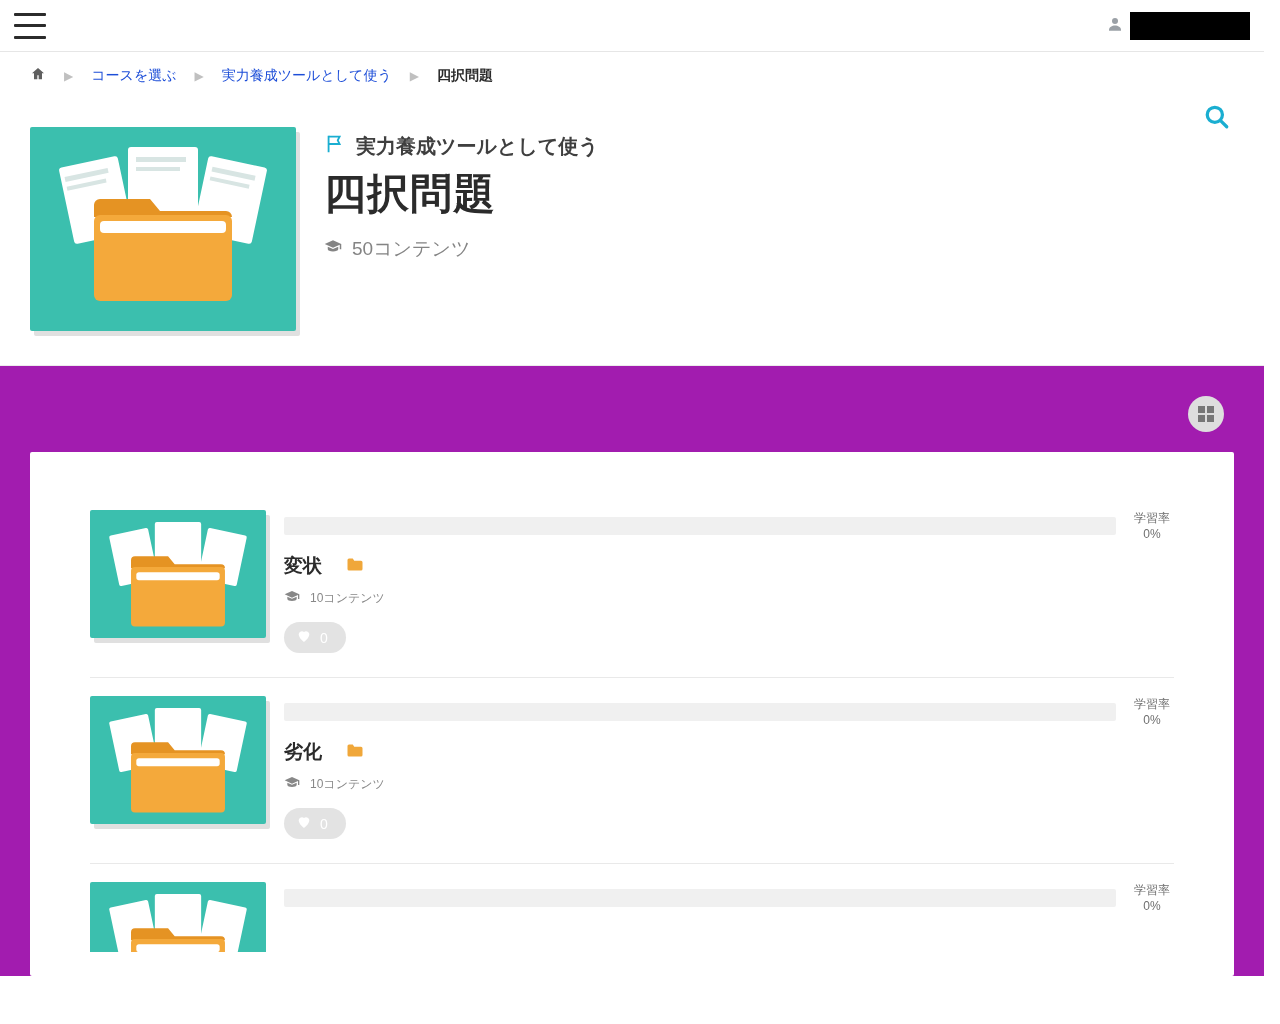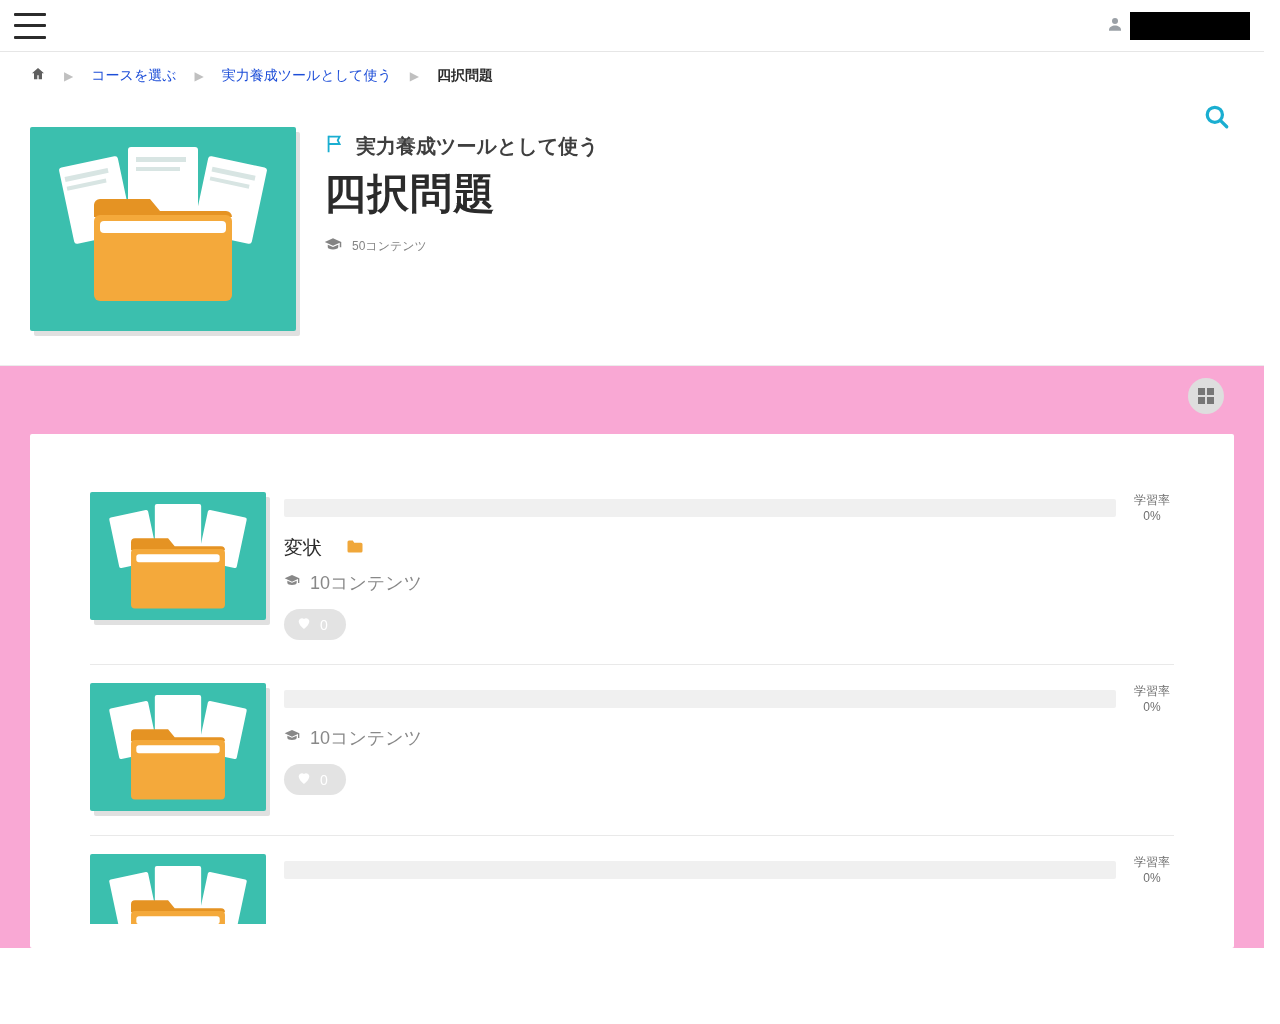--- a/index.html
+++ b/index.html
@@ -104,26 +104,26 @@
     margin-bottom: 6px;
   }
   .hero-parent .flag { color: #1aaed1; }
   .hero-title {
     font-size: 42px; font-weight: 700; color: #2b2b2b;
     margin-bottom: 14px;
     letter-spacing: 1px;
   }
   .hero-count {
     display: flex; align-items: center; gap: 10px;
-    color: #848484; font-size: 12px;
+    color: #848484; font-size: 19px;
   }
 
   .subarea {
-    background: #f9a8d4;
-    padding: 12px 0 0 0;
+    background: #a21caf;
+    padding: 30px 0 0 0;
   }
   .view-toggle {
     display: flex; justify-content: flex-end;
     padding: 0 40px 20px 40px;
   }
   .grid-btn {
     width: 36px; height: 36px; border-radius: 50%;
     background: #dedede;
     display: flex; align-items: center; justify-content: center;
     cursor: pointer;
@@ -162,28 +162,28 @@
   }
   .progress-text {
     text-align: center; color: #6f6f6f; font-size: 12px;
     min-width: 44px;
   }
   .progress-text .pt1 { display:block; }
   .progress-text .pt2 { display:block; }
 
   .item-title-line {
     display: flex; align-items: center; gap: 24px;
-    font-size: 19px; font-weight: 400; color: #2b2b2b;
+    font-size: 19px; font-weight: 700; color: #2b2b2b;
     margin-bottom: 10px;
   }
   .item-title-line .mini-folder { color: #f0a73a; font-size: 18px; }
 
   .item-count {
     display: flex; align-items: center; gap: 10px;
-    color: #888; font-size: 18px;
+    color: #888; font-size: 12px;
     margin-bottom: 14px;
   }
 
   .like-pill {
     display: inline-flex; align-items: center; gap: 8px;
     background: #e3e3e3; color: #fff;
     border-radius: 18px;
     padding: 6px 18px 6px 12px;
     font-size: 14px;
     cursor: pointer;
@@ -368,20 +368,28 @@
           </div>
         </div>
         <div class="item-main">
           <div class="item-progress-line">
             <div class="progress-bar"></div>
             <div class="progress-text">
               <span class="pt1">学習率</span>
               <span class="pt2">0%</span>
             </div>
           </div>
+          <div class="item-title-line">
+            <span>劣化</span>
+            <span class="mini-folder svg-icon">
+              <svg width="18" height="15" viewBox="0 0 24 20" fill="currentColor">
+                  <path d="M2 4a2 2 0 0 1 2-2h5l2 3h9a2 2 0 0 1 2 2v9a2 2 0 0 1-2 2H4a2 2 0 0 1-2-2V4z"></path>
+                </svg>
+            </span>
+          </div>
           <div class="item-count">
             <span class="svg-icon">
               <svg width="16" height="16" viewBox="0 0 24 24" fill="currentColor">
                   <path d="M12 3L1 8l11 5 9-4.09V15h2V8L12 3z"></path>
                   <path d="M5 11.5V15c0 1.66 3.13 3 7 3s7-1.34 7-3v-3.5l-7 3.18-7-3.18z"></path>
                 </svg>
             </span>
             <span>10コンテンツ</span>
           </div>
           <div class="like-pill">

